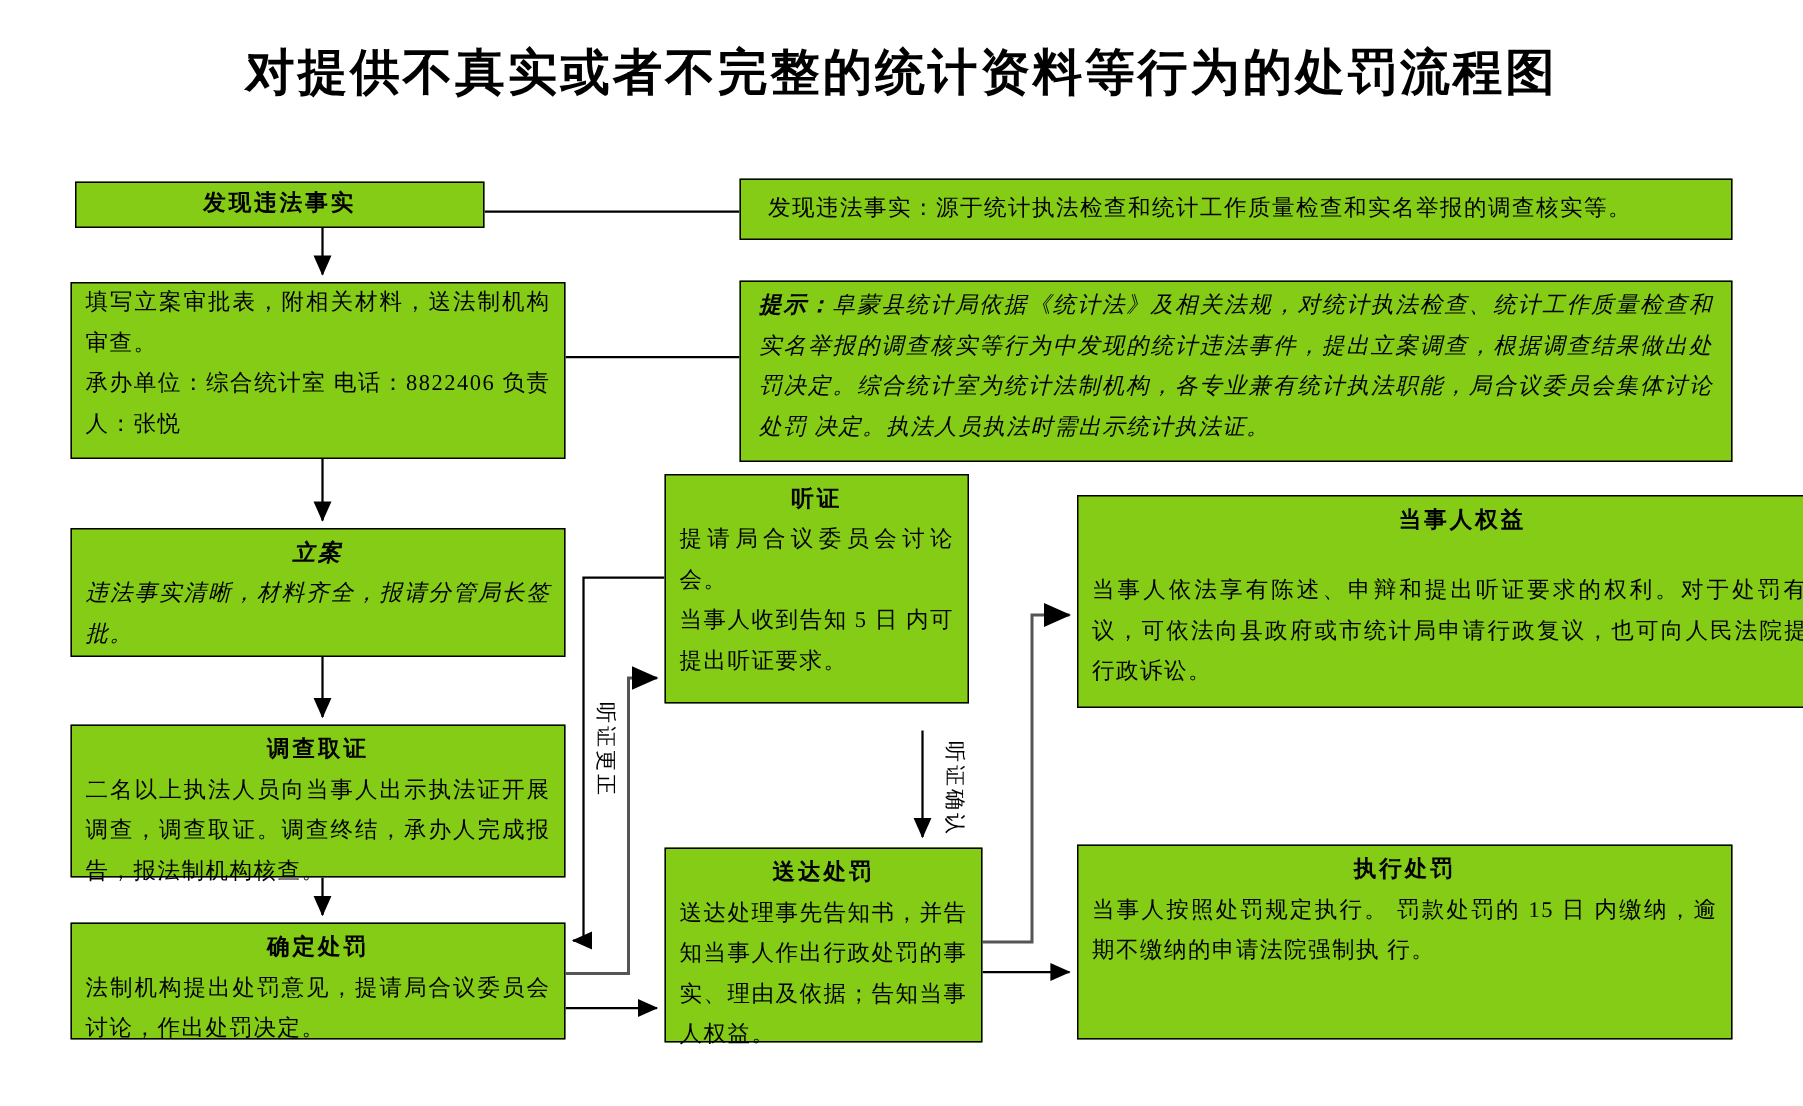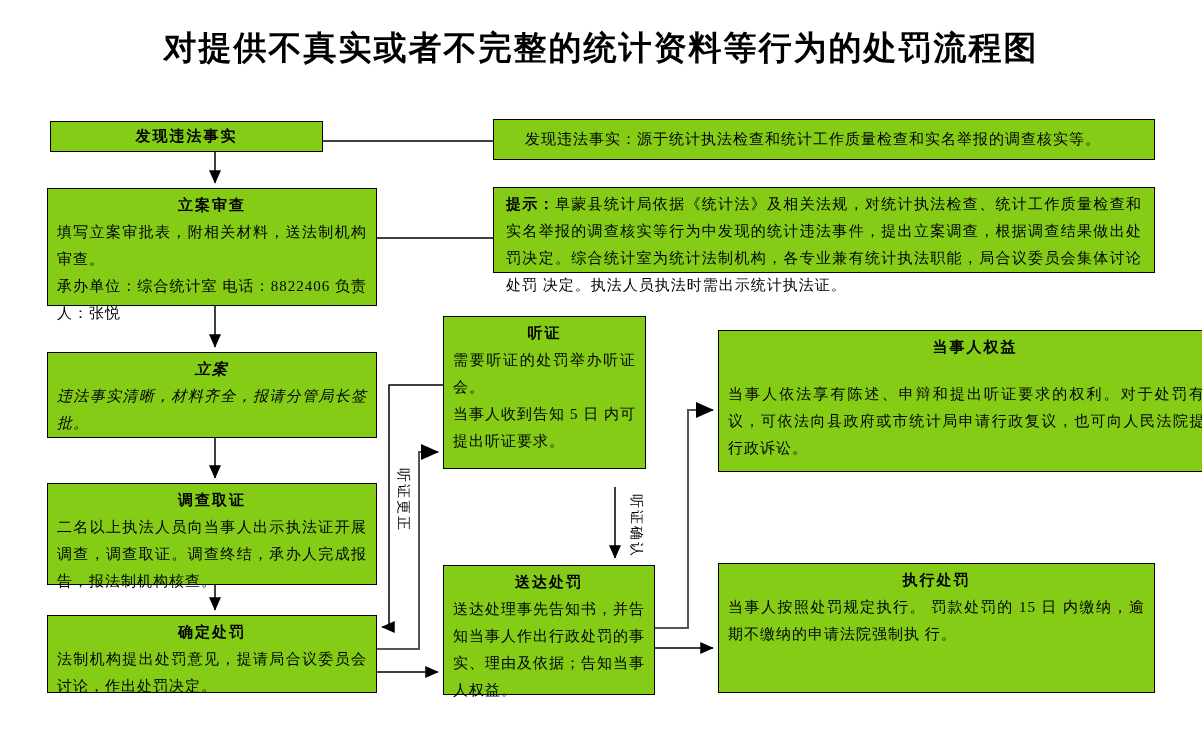--- a/index.html
+++ b/index.html
@@ -15,21 +15,21 @@
   }
   .box{
     position:absolute;border:1.5px solid #000;background:#84cc16;
     box-sizing:border-box;font-size:15px;line-height:27px;letter-spacing:1px;
   }
   .box .bt{
     font-weight:bold;text-align:center;letter-spacing:2px;font-size:15px;
     padding-top:3px;
   }
   .box .bd{padding:0 9px;text-align:justify;}
-  .note{display:flex;align-items:center;padding:0 31px;}
+  .note{display:flex;align-items:center;padding:0 18px;}
   .note .bd{padding:0;}
   .lead{font-weight:bold;}
   svg.wires{position:absolute;left:0;top:0;width:1202px;height:737px;pointer-events:none;}
   .vlabel{
     position:absolute;width:110px;text-align:center;font-size:14px;
     letter-spacing:2px;transform:rotate(90deg);transform-origin:center center;
   }
 </style>
 </head>
 <body>
@@ -67,26 +67,25 @@
 
   <div class="box" style="left:50px;top:121px;width:273px;height:31px;">
     <div class="bt" style="padding-top:1px;">发现违法事实</div>
   </div>
 
   <div class="box note" style="left:493px;top:119px;width:662px;height:41px;">
     <div class="bd">发现违法事实：源于统计执法检查和统计工作质量检查和实名举报的调查核实等。</div>
   </div>
 
   <div class="box" style="left:47px;top:188px;width:330px;height:118px;">
-    <div class="bt">立案审查</div>
     <div class="bd">填写立案审批表，附相关材料，送法制机构审查。</div>
     <div class="bd">承办单位：综合统计室 电话：8822406 负责人：张悦</div>
   </div>
 
-  <div class="box" style="left:493px;top:187px;width:662px;height:86px;padding:3px 12px 0 12px;">
+  <div class="box" style="left:493px;top:187px;width:662px;height:121px;padding:3px 12px 0 12px;font-style:italic;">
     <div class="bd" style="padding:0;">
       <span class="lead">提示：</span><span>阜蒙县统计局依据《统计法》及相关法规，对统计执法检查、统计工作质量检查和实名举报的调查核实等行为中发现的统计违法事件，提出立案调查，根据调查结果做出处罚决定。综合统计室为统计法制机构，各专业兼有统计执法职能，局合议委员会集体讨论处罚 决定。执法人员执法时需出示统计执法证。</span>
     </div>
   </div>
 
   <div class="box" style="left:47px;top:352px;width:330px;height:86px;font-style:italic;">
     <div class="bt">立案</div>
     <div class="bd">违法事实清晰，材料齐全，报请分管局长签批。</div>
   </div>
 
@@ -95,21 +94,21 @@
     <div class="bd">二名以上执法人员向当事人出示执法证开展调查，调查取证。调查终结，承办人完成报告，报法制机构核查。</div>
   </div>
 
   <div class="box" style="left:47px;top:615px;width:330px;height:78px;">
     <div class="bt">确定处罚</div>
     <div class="bd">法制机构提出处罚意见，提请局合议委员会讨论，作出处罚决定。</div>
   </div>
 
   <div class="box" style="left:443px;top:316px;width:203px;height:153px;">
     <div class="bt">听证</div>
-    <div class="bd">需要听证的处罚举办听证 会。</div>
+    <div class="bd">提请局合议委员会讨论 会。</div>
     <div class="bd">当事人收到告知 5 日 内可 提出听证要求。</div>
   </div>
 
   <div class="box" style="left:443px;top:565px;width:212px;height:130px;">
     <div class="bt">送达处罚</div>
     <div class="bd">送达处理事先告知书，并告知当事人作出行政处罚的事实、理由及依据；告知当事人权益。</div>
   </div>
 
   <div class="box" style="left:718px;top:330px;width:514px;height:142px;">
     <div class="bt">当事人权益</div>

